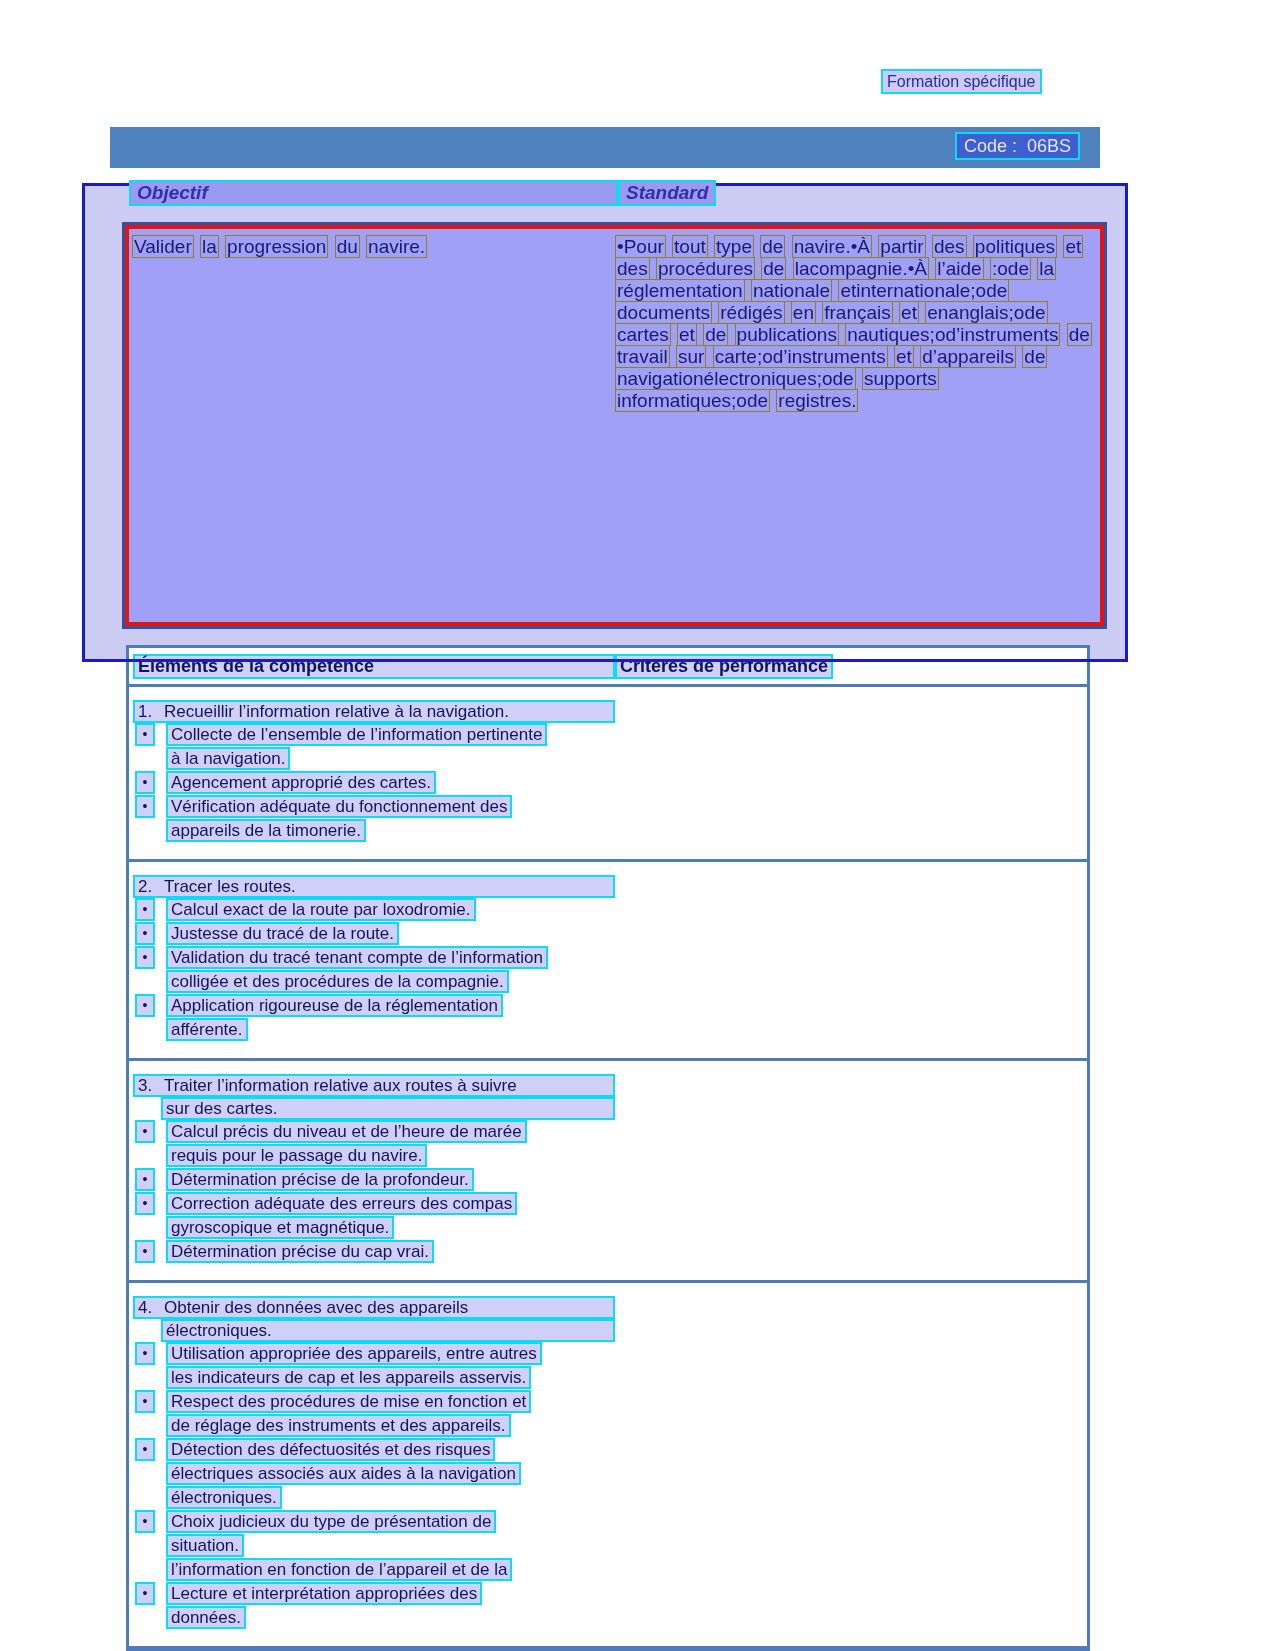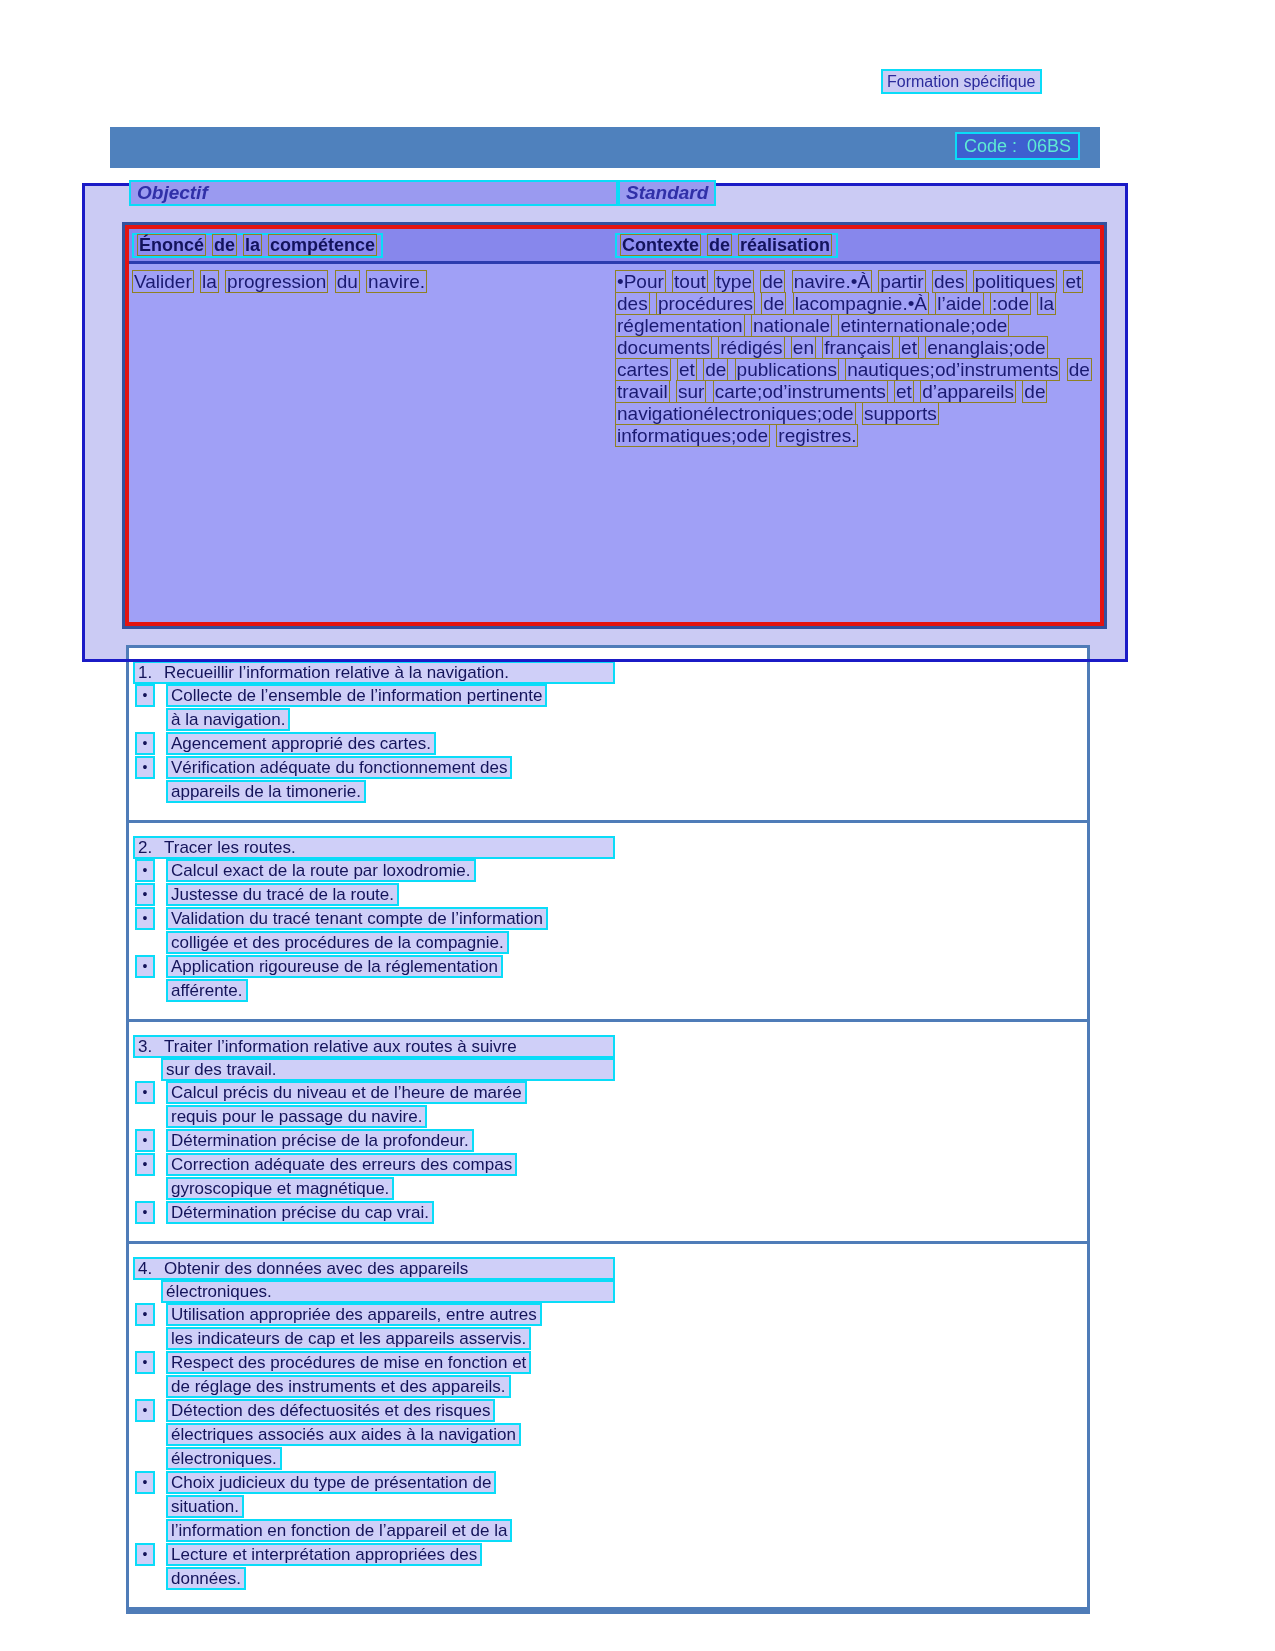--- a/index.html
+++ b/index.html
@@ -24,21 +24,21 @@
   
   .t2 .tx,.t2 .mk,.t2 .band{background:#cfcff8;color:#14145a;}
   .t2 .tl{margin-bottom:1px;}
 
   
   .w{border:1px solid #8f8122;padding:0 1px;margin:0 1px 0 0;}
 
   .formation{position:absolute;top:69px;left:881px;font-size:16px;}
   .bluebar{position:absolute;top:127px;left:110px;width:990px;height:41px;background:#4f81bd;}
   .codebox{position:absolute;top:5px;right:20px;border:2px solid #0adcf8;background:#3d5fd0;
-           color:#5eead4;font-size:18px;line-height:24px;padding:0 7px;white-space:pre;}
+           color:#e5e5e5;font-size:18px;line-height:24px;padding:0 7px;white-space:pre;}
 
   .bigbox{position:absolute;top:183px;left:82px;width:1046px;height:479px;background:#cbcbf4;
           border:3px solid #1b1bc6;border-bottom:none;box-sizing:border-box;}
   .objrow{position:absolute;top:-6px;left:44px;display:flex;}
   .objcell,.stdcell{border:2px solid #0adcf8;background:#9a9af0;color:#3030a8;
                     font-size:19px;font-weight:bold;font-style:italic;line-height:22px;
                     padding:0 6px;box-sizing:border-box;white-space:pre;}
   .objcell{width:489px;}
 
   .table1{position:absolute;left:37px;top:36px;width:985px;height:407px;
@@ -88,37 +88,37 @@
   </div>
 
   <div class="bigbox">
     <div class="objrow">
       <span class="objcell">Objectif</span>
       <span class="stdcell">Standard</span>
     </div>
 
     <div class="table1 t1">
       <div class="t1red">
-        <div class="t1header">
-          <div class="t1h1">
-            <span class="hdr1"><span class="w">Énoncé</span> <span class="w">de</span> <span class="w">la</span> <span class="w">compétence</span></span>
-          </div>
-          <div class="t1h2">
-            <span class="hdr1"><span class="w">Contexte</span> <span class="w">de</span> <span class="w">réalisation</span></span>
-          </div>
-        </div>
         <div class="t1body">
           <div class="t1left"><span class="w">Valider</span> <span class="w">la</span> <span class="w">progression</span> <span class="w">du</span> <span class="w">navire.</span></div>
           <div class="t1right"><span class="w">•Pour</span> <span class="w">tout</span> <span class="w">type</span> <span class="w">de</span> <span class="w">navire.•À</span> <span class="w">partir</span> <span class="w">des</span> <span class="w">politiques</span> <span class="w">et</span> <span class="w">des</span> <span class="w">procédures</span> <span class="w">de</span> <span class="w">lacompagnie.•À</span> <span class="w">l’aide</span> <span class="w">:ode</span> <span class="w">la</span> <span class="w">réglementation</span> <span class="w">nationale</span> <span class="w">etinternationale;ode</span> <span class="w">documents</span> <span class="w">rédigés</span> <span class="w">en</span> <span class="w">français</span> <span class="w">et</span> <span class="w">enanglais;ode</span> <span class="w">cartes</span> <span class="w">et</span> <span class="w">de</span> <span class="w">publications</span> <span class="w">nautiques;od’instruments</span> <span class="w">de</span> <span class="w">travail</span> <span class="w">sur</span> <span class="w">carte;od’instruments</span> <span class="w">et</span> <span class="w">d’appareils</span> <span class="w">de</span> <span class="w">navigationélectroniques;ode</span> <span class="w">supports</span> <span class="w">informatiques;ode</span> <span class="w">registres.</span></div>
         </div>
       </div>
     </div>
   </div>
 
   <div class="table2 t2">
+    <div class="t2header">
+      <div class="t2h1">
+        <span class="hdr2">Éléments de la compétence</span>
+      </div>
+      <div class="t2h2">
+        <span class="hdr2">Critères de performance</span>
+      </div>
+    </div>
 
     <div class="t2row">
       <div class="t2left">
           <div class="band"><span class="num">1.</span><span>Recueillir l’information relative à la navigation.</span></div>
         </div>
       <div class="t2right">
           <div class="tl i-b">
             <span class="mk">•</span>
             <span class="tx">Collecte de l’ensemble de l’information pertinente</span>
           </div>
@@ -165,21 +165,21 @@
           </div>
           <div class="tl i-c">
             <span class="tx">afférente.</span>
           </div>
         </div>
     </div>
 
     <div class="t2row">
       <div class="t2left">
           <div class="band"><span class="num">3.</span><span>Traiter l’information relative aux routes à suivre</span></div>
-          <div class="band band-c"><span>sur des travail.</span></div>
+          <div class="band band-c"><span>sur des cartes.</span></div>
         </div>
       <div class="t2right">
           <div class="tl i-b">
             <span class="mk">•</span>
             <span class="tx">Calcul précis du niveau et de l’heure de marée</span>
           </div>
           <div class="tl i-c">
             <span class="tx">requis pour le passage du navire.</span>
           </div>
           <div class="tl i-b">

